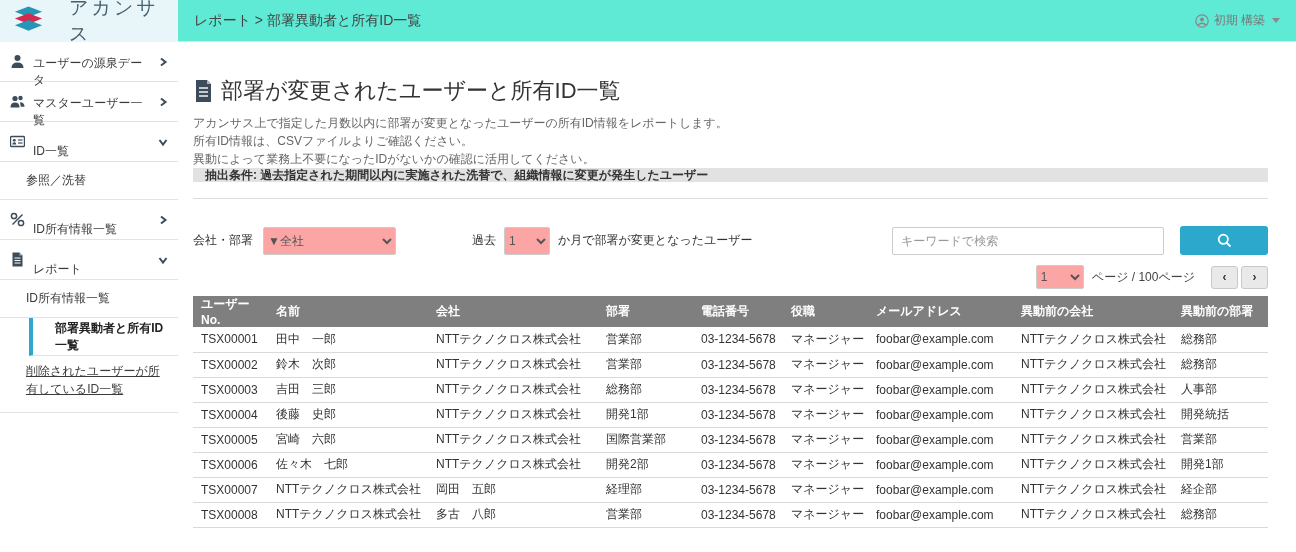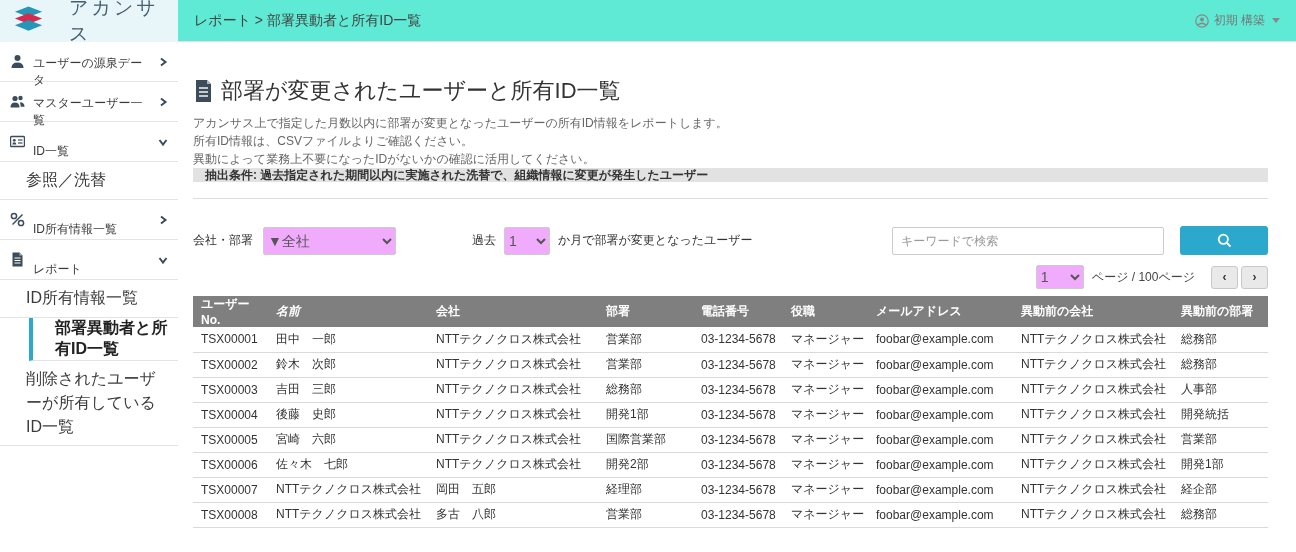--- a/index.html
+++ b/index.html
@@ -19,37 +19,37 @@
 
   
   .page-body { display:flex; width:100%; height:510px; }
 
   
   .sidebar { width:178px; flex:0 0 178px; }
   .side-item { display:flex; align-items:center; gap:8px; padding:0 10px; height:40px;
     border-bottom:1px solid #e3e3e3; font-size:12px; color:#3b3b3b; cursor:pointer; }
   .side-item .lbl { flex:1;margin-top:20px; }
   .side-sub { display:flex; align-items:center; padding:0 10px 0 26px; min-height:38px;
-    border-bottom:1px solid #e3e3e3; font-size:16px; color:#3b3b3b; cursor:pointer; }
+    border-bottom:1px solid #e3e3e3; font-size:12px; color:#3b3b3b; cursor:pointer; }
   .side-sub.active { font-weight:bold; border-left:4px solid #2ba8cb; padding-left:22px; color:#222;margin-left:29px; }
-  .side-sub.wrap { line-height:1.5; padding-top:6px; padding-bottom:6px; }
+  .side-sub.wrap { line-height:1.5; padding-top:6px; padding-bottom:14px;text-decoration:underline; }
   .sicon { width:15px; height:15px; flex:0 0 15px; }
   .chev { width:10px; height:10px; flex:0 0 10px; }
 
   
   .main { flex:1; padding:0 28px 16px 15px; }
   .page-title-row { display:flex; align-items:center; gap:8px; margin-top:34px; }
   .page-title { font-size:22px; color:#333; font-weight:500; }
   .desc { margin-top:8px; font-size:12px; color:#666; line-height:18px; }
   .cond-bar { background:#e2e2e2; height:14px; display:flex; align-items:center;
     padding-left:12px; font-size:12px; font-weight:bold; color:#333; }
   .divider { border:none; border-top:1px solid #ddd; margin-top:16px; }
 
   .filter-row { margin-top:27px; display:flex; align-items:center; font-size:12px; color:#333; }
-  select { font-size:14px; color:#555; border:1px solid #ccc; background:#f0abfc; height:28px; border-radius:2px; }
+  select { font-size:12px; color:#555; border:1px solid #ccc; background:#fca5a5; height:28px; border-radius:2px; }
   .company-select { width:133px; margin-left:10px; }
   .period-wrap { margin-left:76px; display:flex; align-items:center; gap:8px; }
   .period-select { width:46px; }
   .search-wrap { margin-left:auto; display:flex; align-items:center; }
   .search-input { width:272px; height:28px; border:1px solid #ccc; border-radius:2px; font-size:12px;
     padding:0 8px; color:#333; }
   .search-input::placeholder { color:#999; }
   .search-btn { margin-left:16px; width:88px; height:29px; background:#2ba8cb; border:none; border-radius:3px;
     cursor:pointer; display:flex; align-items:center; justify-content:center; }
 
@@ -57,21 +57,21 @@
     font-size:12px; color:#444; }
   .page-select { width:48px; height:24px; }
   .pg-btn { width:27px; height:23px; background:#e9e9e9; border:1px solid #c9c9c9; border-radius:3px;
     font-size:12px; font-weight:bold; color:#333; cursor:pointer; line-height:1; }
   .pg-group { display:flex; gap:3px; margin-left:8px; }
 
   table { margin-top:7px; width:100%; border-collapse:collapse; table-layout:fixed; font-size:12px; }
   thead th { background:#7f7f7f; color:#fff; font-weight:bold; text-align:left; height:27px; padding:0 8px; }
   tbody td { height:25px; padding:0 8px; border-bottom:1px solid #d9d9d9; color:#333;
     white-space:nowrap; overflow:hidden; }
-  th:nth-child(1){width:75px;}  th:nth-child(2){width:160px;font-style:italic;} th:nth-child(3){width:170px;}
+  th:nth-child(1){width:75px;}  th:nth-child(2){width:160px;} th:nth-child(3){width:170px;}
   th:nth-child(4){width:95px;}  th:nth-child(5){width:90px;}  th:nth-child(6){width:85px;}
   th:nth-child(7){width:145px;} th:nth-child(8){width:160px;} th:nth-child(9){width:95px;}
 </style>
 </head>
 <body>
 
 <div class="topbar">
   <div class="logo-area">
     <svg class="logo-icon" width="34" height="30" viewBox="0 0 34 30">
       <polygon points="17,0 31,5.5 17,11 3,5.5" fill="#2796b6"></polygon>

